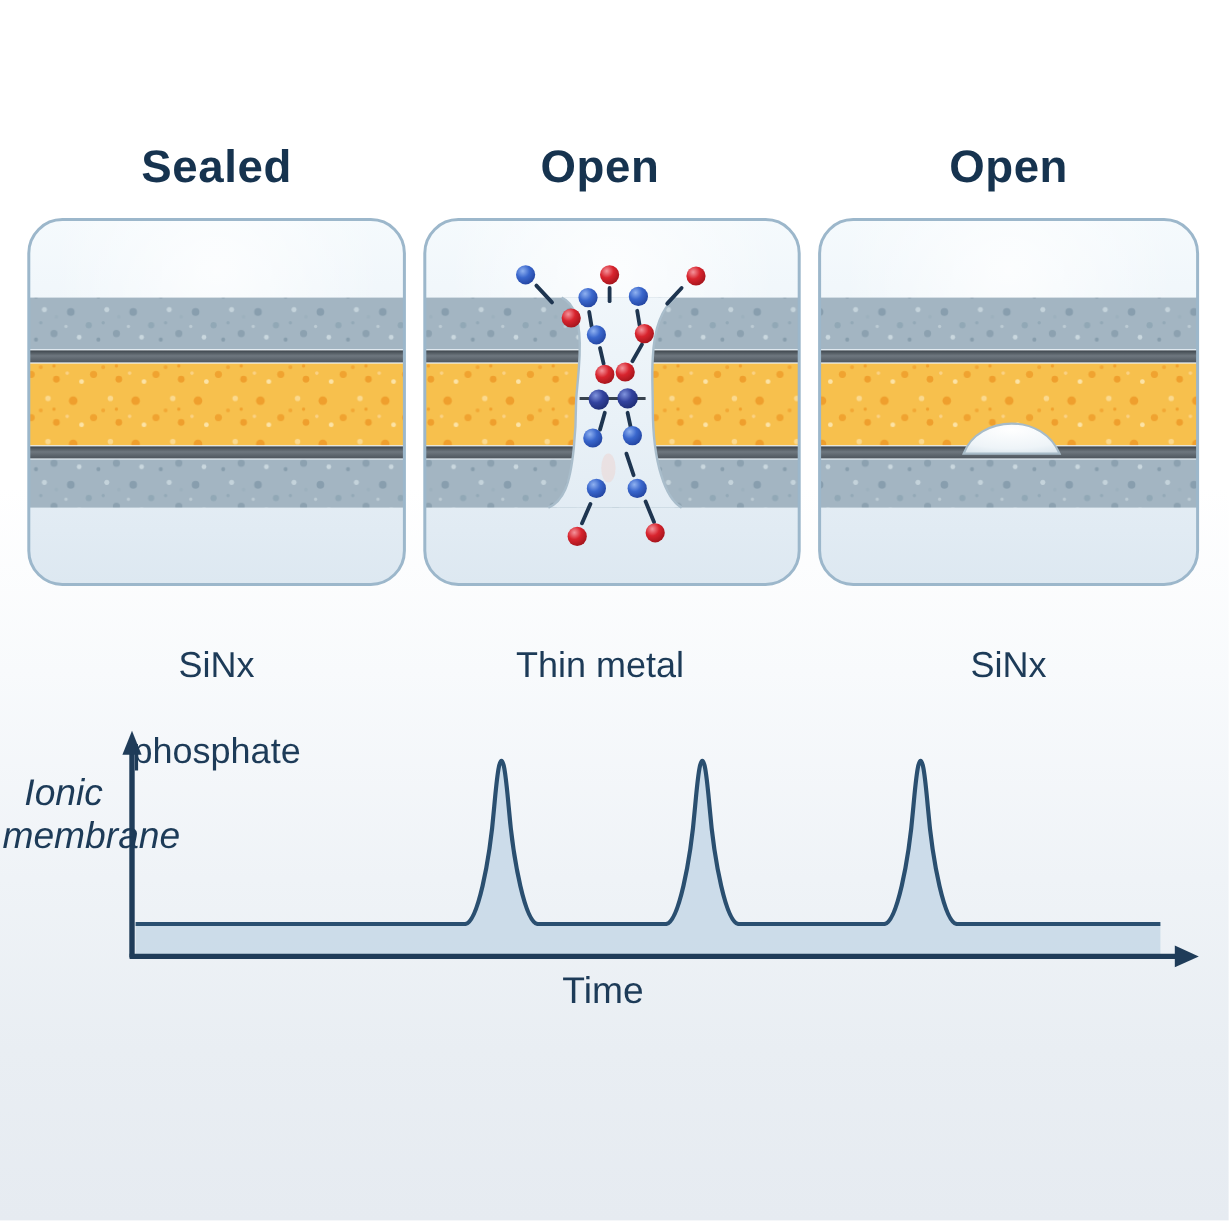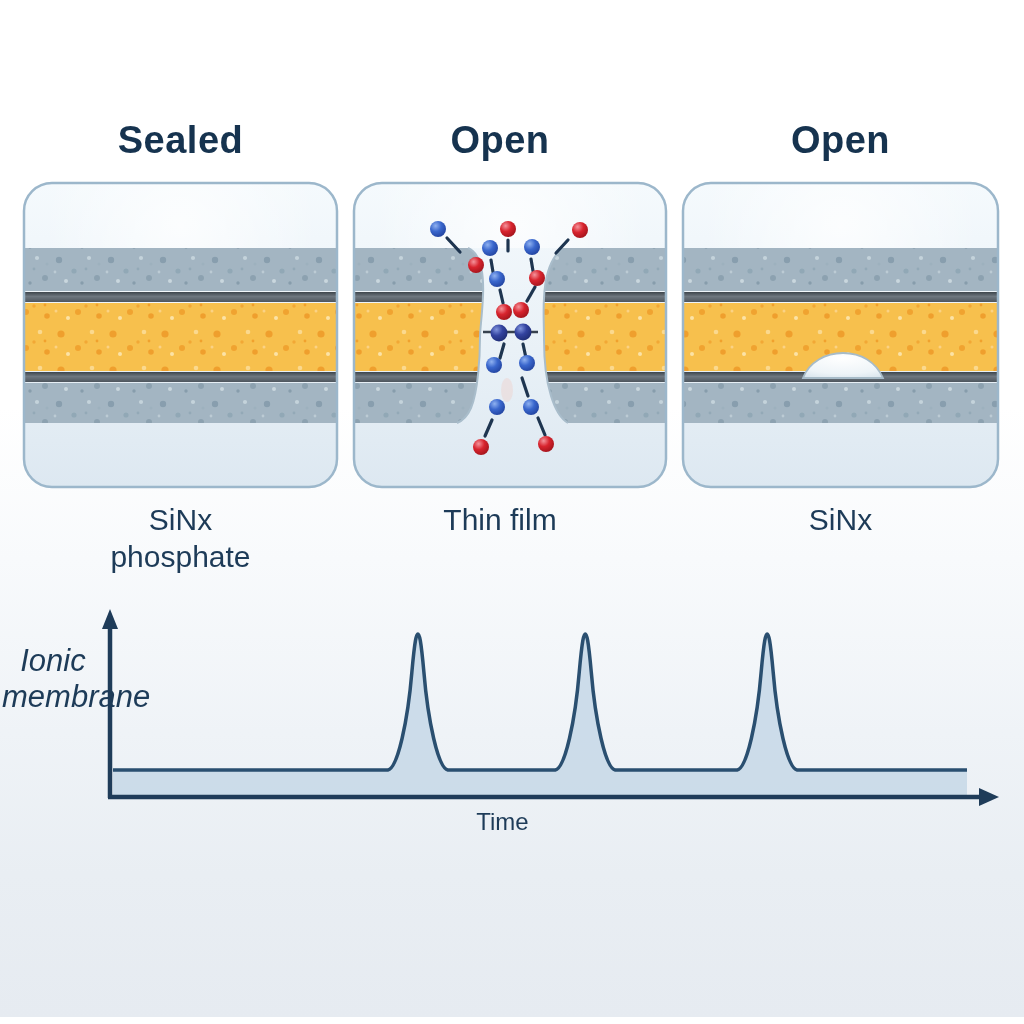--- a/index.html
+++ b/index.html
@@ -6,26 +6,26 @@
   body{width:1024px;height:1024px;overflow:hidden;
        font-family:"Liberation Sans","DejaVu Sans",sans-serif;}
   .canvas{position:relative;width:1024px;height:1017px;
     background:linear-gradient(180deg,#ffffff 0%,#ffffff 40%,#f8fafc 55%,#eff3f7 72%,#e9eef3 86%,#e6ebf1 100%);}
   svg{position:absolute;left:0;top:0;}
   .panel-title{position:absolute;top:119px;text-align:center;
     font-size:38px;font-weight:700;letter-spacing:.5px;color:#16334f;}
   .t1{left:24px;width:313px;} .t2{left:344px;width:312px;} .t3{left:683px;width:315px;}
   .panel-label{position:absolute;top:501px;text-align:center;
     font-size:30px;font-weight:400;line-height:37px;color:#1d3b58;}
-  .panel-label span{display:block;}
+  .panel-label span{display:block;margin-top:35px;}
   .ylabel{position:absolute;left:2px;top:643px;width:102px;text-align:center;
     font-size:31px;line-height:36px;color:#1d3b58;}
   .ylabel span{display:block;font-style:italic;}
   .xlabel{position:absolute;left:430px;top:808px;width:145px;text-align:center;
-    font-size:24px;color:#1d3b58;}
+    font-size:31px;color:#1d3b58;}
 </style>
 </head>
 <body>
 
 <div class="canvas">
 
   <svg width="1024" height="1024" viewBox="0 0 1024 1024">
     <defs>
       <linearGradient id="panelBG" gradientUnits="userSpaceOnUse" x1="0" y1="183" x2="0" y2="487">
         <stop offset="0" stop-color="#f5fafd"></stop>
@@ -187,21 +187,21 @@
 
   <div class="panel-title t1">Sealed</div>
   <div class="panel-title t2">Open</div>
   <div class="panel-title t3">Open</div>
 
   <div class="panel-label t1">
     <span>SiNx</span>
     <span>phosphate</span>
   </div>
   <div class="panel-label t2">
-    <span>Thin film</span>
+    <span>Thin metal</span>
   </div>
   <div class="panel-label t3">
     <span>SiNx</span>
   </div>
 
   <div class="ylabel">
     <span>Ionic</span>
     <span>membrane</span>
   </div>
   <div class="xlabel">Time</div>

